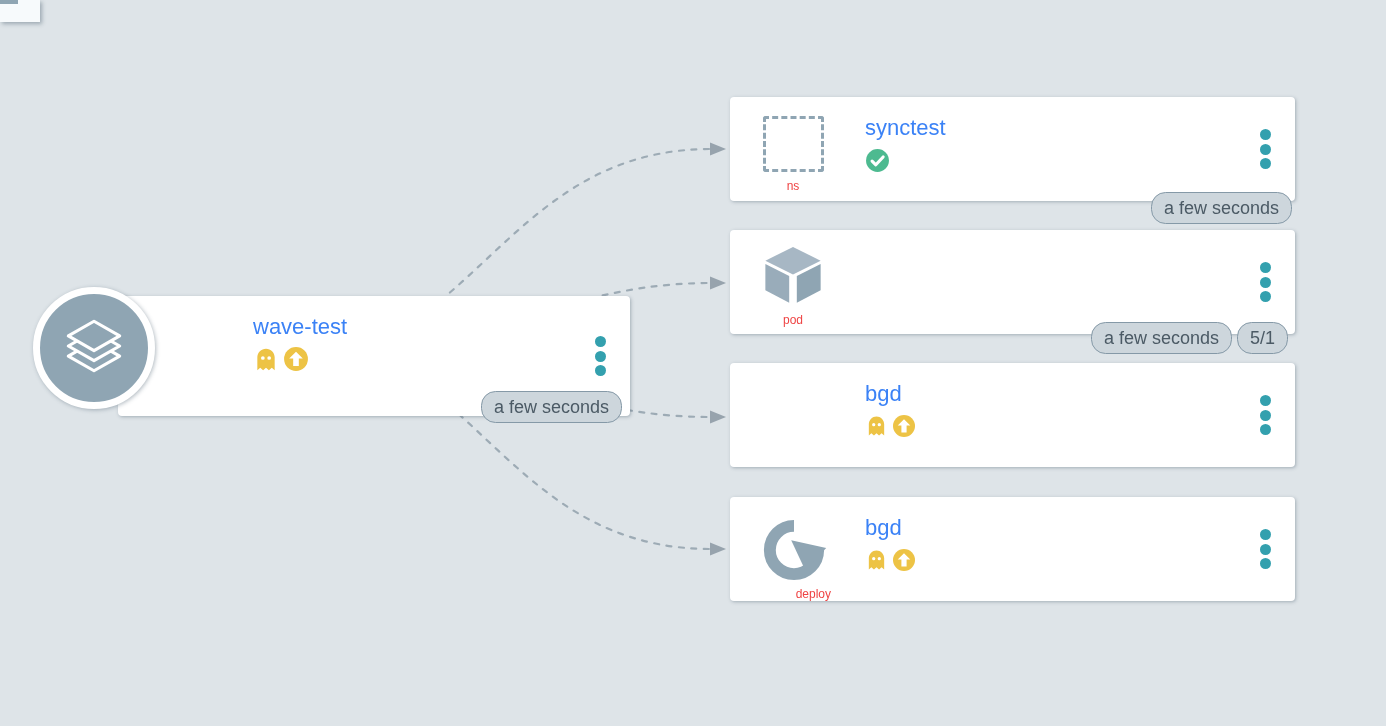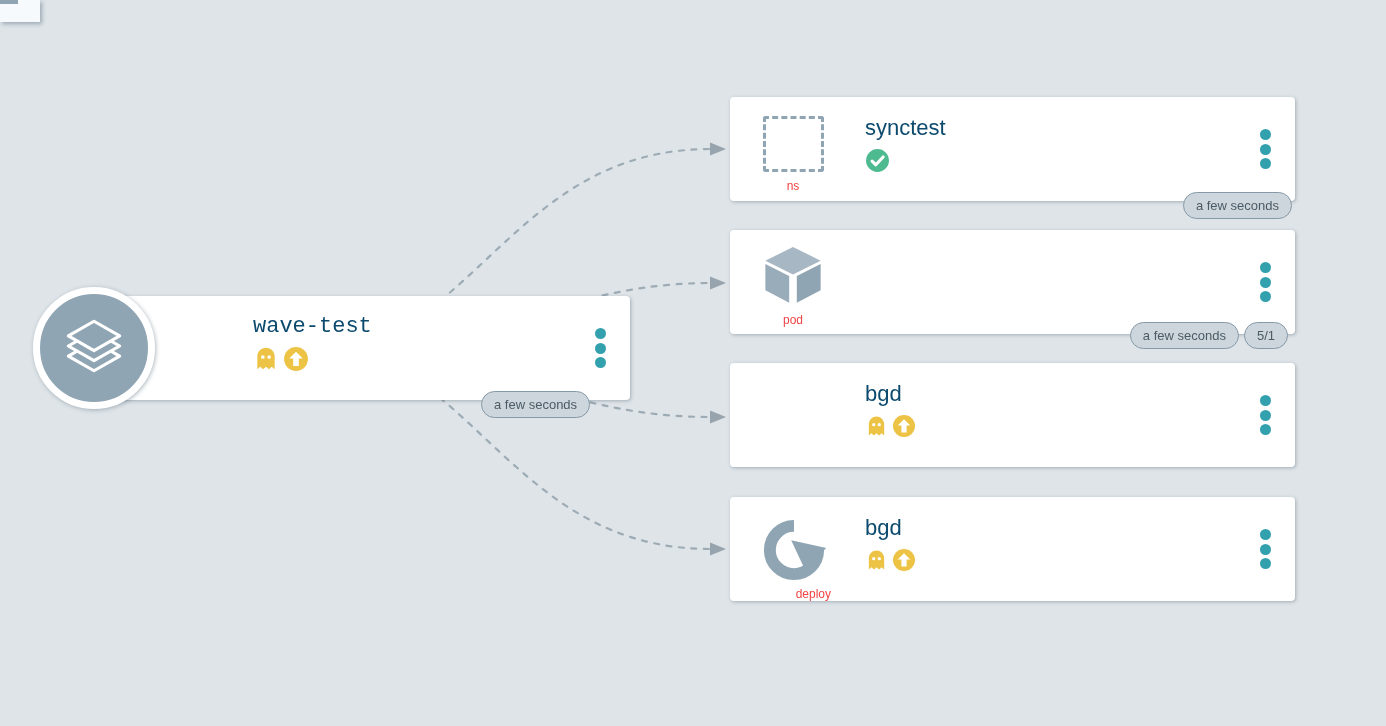--- a/index.html
+++ b/index.html
@@ -6,40 +6,40 @@
   body{background:#dee4e8;font-family:"Liberation Sans",sans-serif;}
   .stage{position:relative;width:1386px;height:726px;background:#dee4e8;overflow:hidden;}
 
   
   .edges{position:absolute;left:0;top:0;z-index:0;}
 
   
   .card{position:absolute;background:#fff;border-radius:4px;
         box-shadow:1px 1px 3.5px rgba(80,100,115,.42);z-index:1;}
   .node-card{left:730px;width:565px;height:104px;}
-  .root-card{left:118px;top:296px;width:512px;height:104px;font-family:Liberation Mono, monospace;}
+  .root-card{left:118px;top:296px;width:512px;height:120px;}
 
   .root-circle{position:absolute;left:33px;top:287px;width:122px;height:122px;
         border-radius:50%;background:#8fa5b3;border:7px solid #ffffff;box-sizing:border-box;
         box-shadow:1px 1px 4px rgba(80,100,115,.45);display:flex;align-items:center;justify-content:center;z-index:2;}
 
   .icon-col{position:absolute;left:25px;top:15px;width:76px;display:flex;flex-direction:column;align-items:center;}
   .kind-label{font-size:12px;color:#ef4444;margin-top:3px;}
   .ns-square{width:55px;height:50px;border:3.5px dashed #8fa5b3;border-radius:3px;margin-top:4px;margin-bottom:4px;}
 
   .body-col{position:absolute;left:135px;top:18px;}
-  .node-title{font-size:22px;color:#0c4a6e;line-height:26px;}
+  .node-title{font-size:22px;color:#3b82f6;line-height:26px;}
   .status-row{display:flex;align-items:center;gap:4px;margin-top:8px;height:26px;}
 
   .dots{position:absolute;right:22px;top:50%;transform:translateY(-50%);
         display:flex;flex-direction:column;gap:3.5px;cursor:pointer;padding:2px;}
   .dot{width:11px;height:11px;border-radius:50%;background:#33a0ae;}
 
   .badge{position:absolute;z-index:3;background:#cdd6dc;border:1.5px solid #8599a7;
-        border-radius:14.5px;color:#4b5a65;font-size:13px;line-height:1;
+        border-radius:14.5px;color:#4b5a65;font-size:18px;line-height:1;
         padding:5.5px 12px 6.5px;white-space:nowrap;box-sizing:border-box;}
   .badge-row{position:absolute;z-index:3;display:flex;gap:5px;}
   .badge-row .badge{position:static;}
 
   
   .corner-box{position:absolute;left:0;top:0;width:40px;height:22px;background:#f7fafc;
         box-shadow:2px 2px 4px rgba(80,100,115,.45);z-index:4;}
   .corner-bar{position:absolute;left:0;top:0;width:18px;height:4px;background:#8fa5b3;z-index:5;}
 </style>
 </head>

